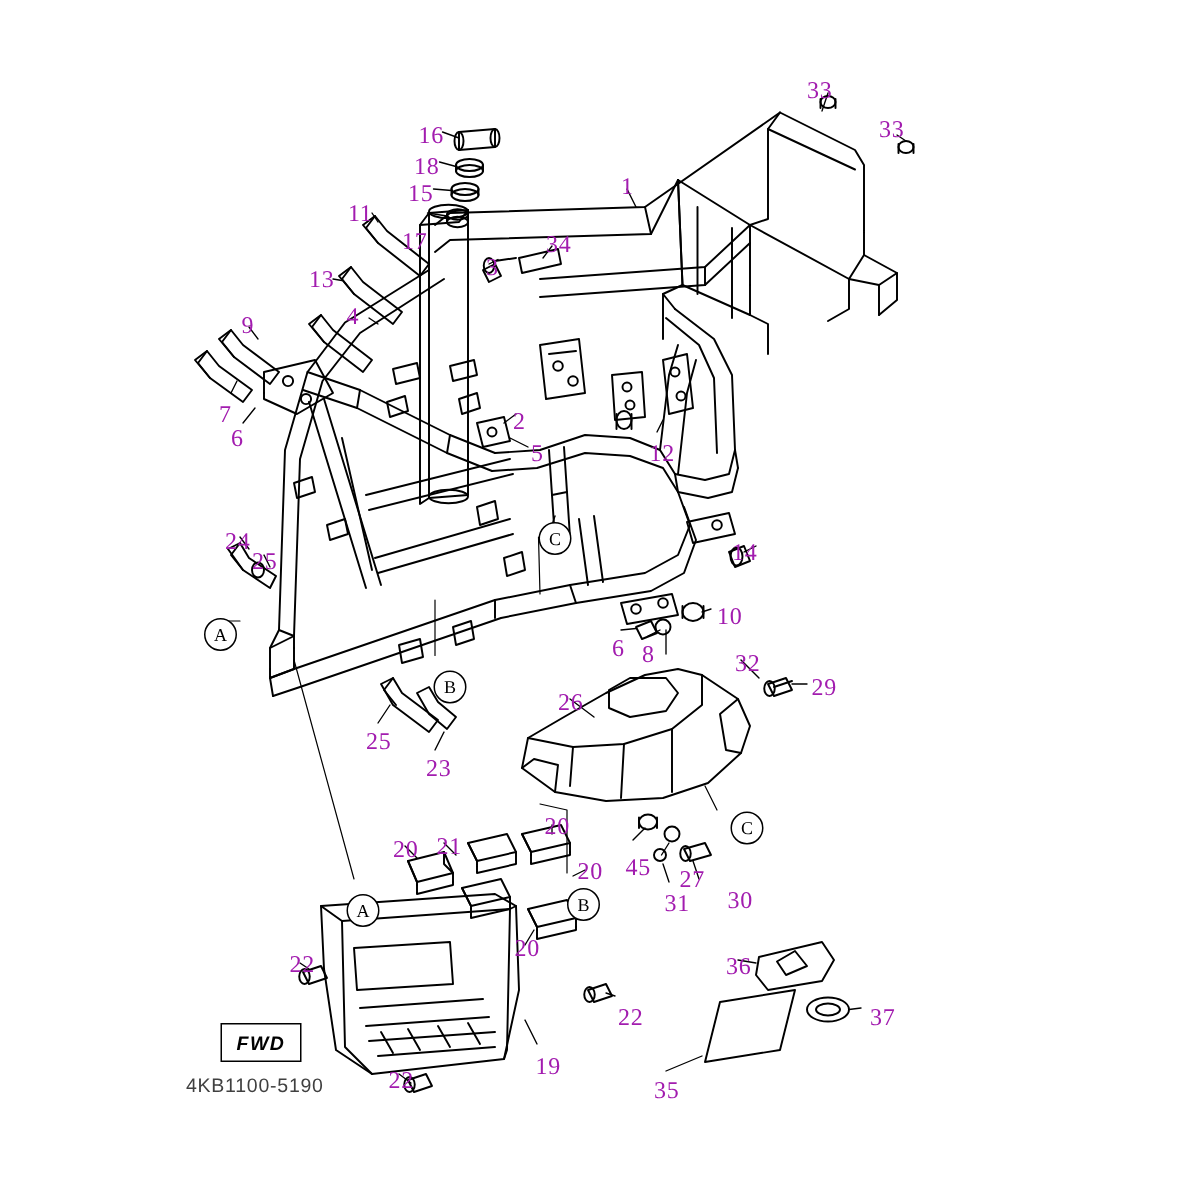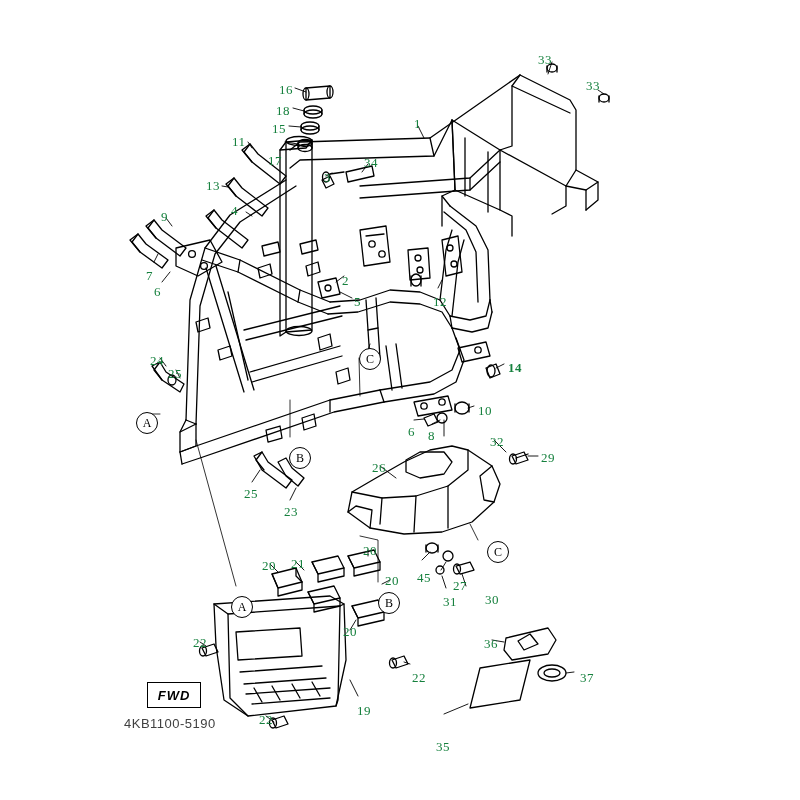--- a/index.html
+++ b/index.html
@@ -17,22 +17,22 @@
   }
   #svg-root {
     position: absolute;
     left: 0; top: 0;
     width: 800px;
     height: 800px;
   }
   .callout {
     position: absolute;
     font-family: "Liberation Serif", serif;
-    font-size: 13px;
-    color: #15803d;
+    font-size: 16px;
+    color: #a21caf;
     white-space: nowrap;
     letter-spacing: 0.5px;
   }
   .circle-label {
     position: absolute;
     width: 20px;
     height: 20px;
     border: 1.3px solid #000;
     border-radius: 50%;
     font-family: "Liberation Serif", serif;
@@ -400,21 +400,21 @@
   <div class="callout" style="left:364px;top:155px;">34</div>
   <div class="callout" style="left:231px;top:203px;">4</div>
   <div class="callout" style="left:161px;top:209px;">9</div>
   <div class="callout" style="left:146px;top:268px;">7</div>
   <div class="callout" style="left:154px;top:284px;">6</div>
   <div class="callout" style="left:342px;top:273px;">2</div>
   <div class="callout" style="left:354px;top:294px;">5</div>
   <div class="callout" style="left:433px;top:294px;">12</div>
   <div class="callout" style="left:150px;top:353px;">24</div>
   <div class="callout" style="left:168px;top:366px;">25</div>
-  <div class="callout" style="left:508px;top:360px;font-weight:bold;">14</div>
+  <div class="callout" style="left:488px;top:360px;">14</div>
   <div class="callout" style="left:478px;top:403px;">10</div>
   <div class="callout" style="left:408px;top:424px;">6</div>
   <div class="callout" style="left:428px;top:428px;">8</div>
   <div class="callout" style="left:244px;top:486px;">25</div>
   <div class="callout" style="left:284px;top:504px;">23</div>
   <div class="callout" style="left:490px;top:434px;">32</div>
   <div class="callout" style="left:541px;top:450px;">29</div>
   <div class="callout" style="left:372px;top:460px;">26</div>
   <div class="callout" style="left:262px;top:558px;">20</div>
   <div class="callout" style="left:291px;top:556px;">21</div>
@@ -423,21 +423,21 @@
   <div class="callout" style="left:343px;top:624px;">20</div>
   <div class="callout" style="left:417px;top:570px;">45</div>
   <div class="callout" style="left:453px;top:578px;">27</div>
   <div class="callout" style="left:443px;top:594px;">31</div>
   <div class="callout" style="left:462px;top:592px;margin-left:23px;">30</div>
   <div class="callout" style="left:193px;top:635px;">22</div>
   <div class="callout" style="left:412px;top:670px;">22</div>
   <div class="callout" style="left:259px;top:712px;">22</div>
   <div class="callout" style="left:484px;top:636px;">36</div>
   <div class="callout" style="left:580px;top:670px;">37</div>
-  <div class="callout" style="left:436px;top:719px;margin-top:20px;">35</div>
+  <div class="callout" style="left:436px;top:719px;">35</div>
   <div class="callout" style="left:357px;top:703px;">19</div>
 
   <div class="circle-label" style="left:136px;top:412px;">A</div>
   <div class="circle-label" style="left:289px;top:447px;">B</div>
   <div class="circle-label" style="left:359px;top:348px;">C</div>
   <div class="circle-label" style="left:487px;top:541px;">C</div>
   <div class="circle-label" style="left:231px;top:596px;">A</div>
   <div class="circle-label" style="left:378px;top:592px;">B</div>
 
   <div id="fwd-badge">

